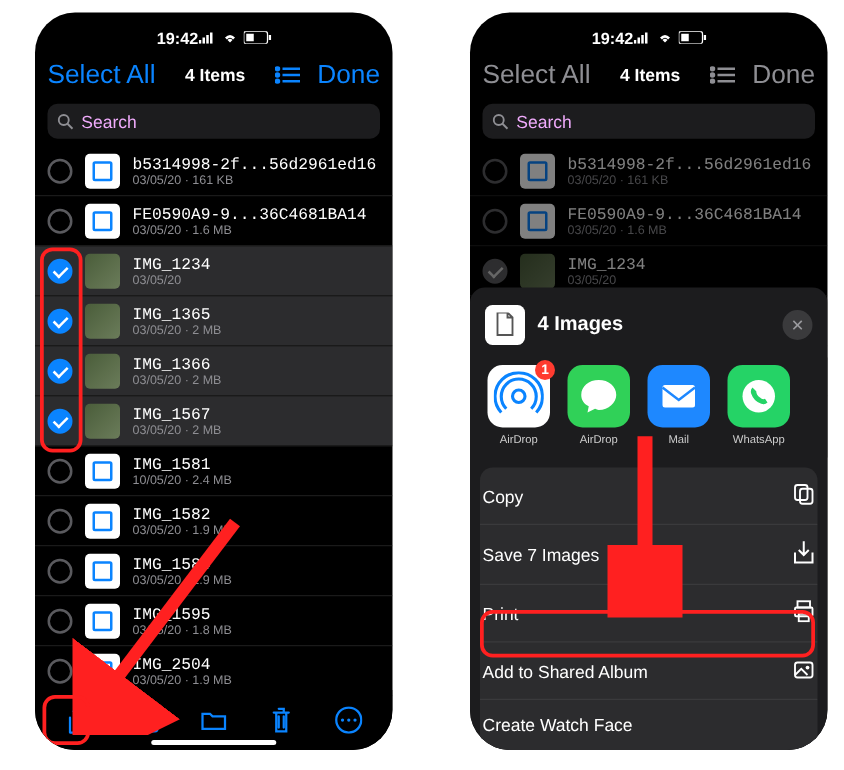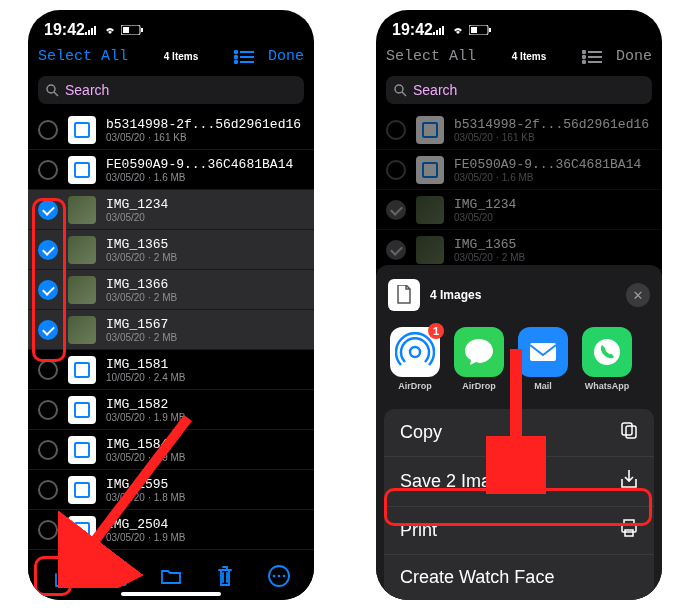--- a/index.html
+++ b/index.html
@@ -1,25 +1,25 @@
 <!DOCTYPE html>
 <html><head>
 <meta charset="utf-8">
 <style>
   * { box-sizing: border-box; margin: 0; padding: 0; font-family: -apple-system, "Helvetica Neue", Arial, sans-serif; }
   body { background:#fff; width:675px; height:616px; position:relative; }
   .phone { position:absolute; width:286px; height:590px; background:#000; border-radius:32px; overflow:hidden; top:10px; }
   #phone-left { left:28px; }
   #phone-right { left:376px; }
-  .status { display:flex; justify-content:flex-start; align-items:center; padding:8px 16px 0 16px; height:32px; color:#fff; font-size:16px; font-weight:600;}
+  .status { display:flex; justify-content:center; align-items:center; padding:8px 16px 0 16px; height:32px; color:#fff; font-size:13px; font-weight:600;}
   .status .right { display:flex; gap:4px; align-items:center; }
   .navbar { display:flex; justify-content:space-between; align-items:center; padding:6px 10px; }
-  .navbar .link { color:#0a84ff; font-size:15px;font-family:Liberation Mono, monospace; }
+  .navbar .link { color:#0a84ff; font-size:21px; }
   .navbar .link.dim { color:#8e8e93; }
-  .navbar .title { color:#fff; font-size:10px; font-weight:600; }
+  .navbar .title { color:#fff; font-size:14px; font-weight:600; }
   .navbar .rightgrp { display:flex; align-items:center; gap:14px;text-align:center; }
   .listicon svg { display:block; }
   .search { margin:5px 10px 6px 10px; background:#1c1c1e; border-radius:8px; height:28px; display:flex; align-items:center; padding:0 8px; color:#f0abfc; font-size:14px; gap:6px;}
   .list { flex:1; overflow:hidden; }
   .row { display:flex; align-items:center; height:40px; padding:0 10px; gap:10px; border-bottom:1px solid #1a1a1a;}
   .row.sel { background:#2c2c2e; }
   .row.dim { opacity:.5; }
   .radio { width:20px; height:20px; border-radius:50%; border:2px solid #5a5a5e; flex:none;}
   .radio.on { background:#0a84ff; border-color:#0a84ff; position:relative;}
   .radio.on::after { content:""; position:absolute; left:5px; top:2px; width:5px; height:9px; border:solid #fff; border-width:0 2px 2px 0; transform:rotate(45deg);}
@@ -32,29 +32,29 @@
   .meta { display:flex; flex-direction:column; justify-content:center; min-width:0;}
   .fname { color:#fff; font-size:13px; white-space:nowrap; overflow:hidden; text-overflow:ellipsis;font-family:Liberation Mono, monospace;}
   .fsub { color:#8e8e93; font-size:10px; }
   .toolbar { position:absolute; bottom:0; left:0; right:0; height:48px; background:#000; display:flex; justify-content:space-around; align-items:center; padding:0 8px;}
   .tbtn { color:#0a84ff; width:32px; height:32px; display:flex; align-items:center; justify-content:center;}
   .home-ind { position:absolute; bottom:4px; left:50%; transform:translateX(-50%); width:100px; height:4px; background:#fff; border-radius:2px;}
   
   .sheet { position:absolute; bottom:0; left:0; right:0; background:#1c1c1e; border-radius:12px 12px 0 0; padding:8px 0 0 0;}
   .sheet-head { display:flex; align-items:center; padding:6px 12px 10px 12px; gap:10px;}
   .sheet-head .docicon { width:32px; height:32px; background:#fff; border-radius:6px; display:flex; align-items:center; justify-content:center;}
-  .sheet-head .title { color:#fff; font-size:12px; font-weight:600; flex:1;}
+  .sheet-head .title { color:#fff; font-size:16px; font-weight:600; flex:1;}
   .sheet-head .close { width:24px; height:24px; background:#3a3a3c; border-radius:50%; display:flex; align-items:center; justify-content:center; color:#9a9a9e; font-size:13px;}
   .targets { display:flex; gap:14px; padding:6px 14px 10px 14px; background:#1c1c1e;}
   .target { display:flex; flex-direction:column; align-items:center; gap:4px; width:50px;}
   .target .icon { width:50px; height:50px; border-radius:12px; position:relative; display:flex; align-items:center; justify-content:center;}
   .target .badge { position:absolute; top:-4px; right:-4px; background:#ff3b30; color:#fff; width:16px; height:16px; border-radius:50%; font-size:11px; display:flex; align-items:center; justify-content:center; font-weight:600;}
-  .target .lbl { color:#ccc; font-size:9px; text-align:left;font-weight:bold;}
+  .target .lbl { color:#ccc; font-size:9px; text-align:left;}
   .actions { background:#2c2c2e; margin:8px 8px 0 8px; border-radius:10px; overflow:hidden;}
-  .action { display:flex; justify-content:space-between; align-items:center; padding:12px 16px; color:#fff; font-size:18px; border-bottom:1px solid #3a3a3c;}
+  .action { display:flex; justify-content:space-between; align-items:center; padding:12px 2px; color:#fff; font-size:14px; border-bottom:1px solid #3a3a3c;}
   .action:last-child { border-bottom:none;align-items:flex-end;}
   .action .aicon { color:#fff; }
   
   .redbox { position:absolute; border:3px solid #ff2020; border-radius:10px; pointer-events:none; z-index:50;}
   .arrow { position:absolute; z-index:49; pointer-events:none;}
 </style>
 </head>
 <body>
 
 <div class="phone" id="phone-left">
@@ -399,31 +399,39 @@
       </div>
     <div class="actions" id="actions">
         <div class="action">
           <span>Copy</span>
           <span class="aicon"><svg width="18" height="18" viewBox="0 0 18 18">
               <rect x="2" y="2" width="10" height="12" rx="2" fill="none" stroke="#fff" stroke-width="1.5"></rect>
               <rect x="6" y="5" width="10" height="12" rx="2" fill="none" stroke="#fff" stroke-width="1.5"></rect>
             </svg></span>
         </div>
         <div class="action">
-          <span>Save 2 Images</span>
+          <span>Save 7 Images</span>
           <span class="aicon"><svg width="18" height="20" viewBox="0 0 18 20">
               <path d="M9 1 L9 12 M5 8 L9 12 L13 8 M2 10 L2 18 L16 18 L16 10" fill="none" stroke="#fff" stroke-width="1.6"></path>
             </svg></span>
         </div>
         <div class="action">
           <span>Print</span>
           <span class="aicon"><svg width="18" height="18" viewBox="0 0 18 18">
               <rect x="4" y="1" width="10" height="5" fill="none" stroke="#fff" stroke-width="1.5"></rect>
               <rect x="2" y="6" width="14" height="7" rx="1" fill="none" stroke="#fff" stroke-width="1.5"></rect>
               <rect x="5" y="11" width="8" height="6" fill="none" stroke="#fff" stroke-width="1.5"></rect>
+            </svg></span>
+        </div>
+        <div class="action">
+          <span>Add to Shared Album</span>
+          <span class="aicon"><svg width="18" height="18" viewBox="0 0 18 18">
+              <rect x="2" y="4" width="14" height="12" rx="2" fill="none" stroke="#fff" stroke-width="1.5"></rect>
+              <circle cx="12" cy="8" r="1.5" fill="#fff"></circle>
+              <path d="M2 14 L7 9 L12 14" fill="none" stroke="#fff" stroke-width="1.5"></path>
             </svg></span>
         </div>
         <div class="action">
           <span>Create Watch Face</span>
           <span class="aicon"></span>
         </div>
       </div>
   </div>
 
   <div class="redbox" style="left:8px; top:478px; width:268px; height:38px;"></div>

